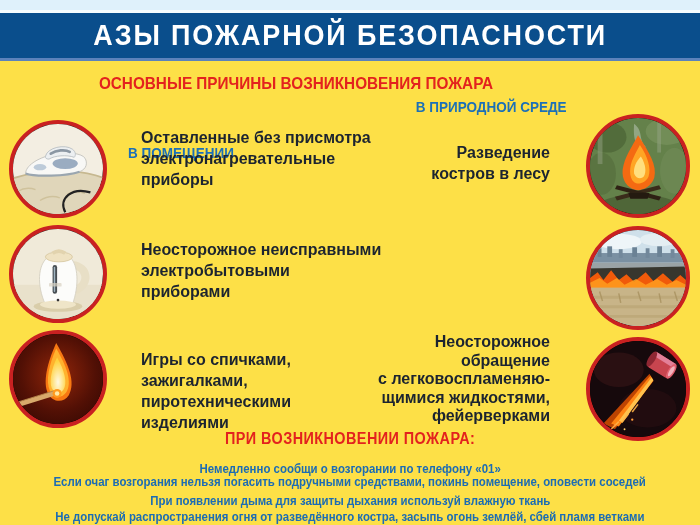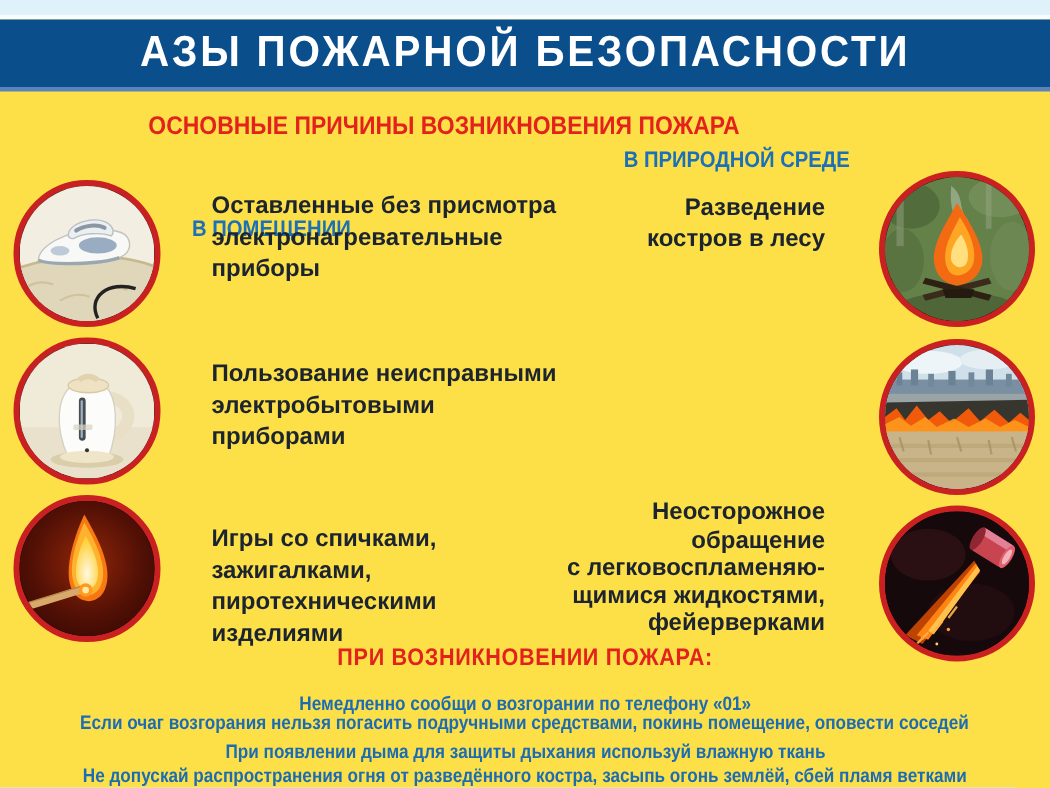--- a/index.html
+++ b/index.html
@@ -94,21 +94,21 @@
       <path d="M36,84 C26,62 28,40 38,32 L64,32 C72,40 74,62 66,84 Z" fill="#fcfcfa" stroke="#d5d0c2" stroke-width="1"></path>
       <ellipse cx="51" cy="31" rx="15" ry="5.5" fill="#efe2c2" stroke="#d8c9a4" stroke-width="1"></ellipse>
       <path d="M44,27 q7,-5 14,0" stroke="#e2d3ae" stroke-width="4" fill="none"></path>
       <rect x="44" y="40" width="5" height="32" rx="2.5" fill="#474d52"></rect>
       <rect x="45.3" y="42" width="1.6" height="28" rx="0.8" fill="#9fb4c0"></rect>
       <ellipse cx="50" cy="84" rx="20" ry="4.5" fill="#efe5c8"></ellipse>
       <circle cx="50" cy="79" r="1.5" fill="#333333"></circle>
       <rect x="40" y="60" width="14" height="4" rx="1" fill="#d8d2c2" opacity=".7"></rect>
     </svg>
   </div>
-  <div class="cause-text t-l" style="top:239px">Пользование неисправными
+  <div class="cause-text t-l" style="top:239px">Неосторожное неисправными
 электробытовыми
 приборами</div>
 
   <div class="circle c-l" style="top:330px">
     <svg viewBox="0 0 100 100" preserveAspectRatio="xMidYMid slice">
       <defs>
         <radialGradient id="mbg" cx="50%" cy="45%" r="75%">
           <stop offset="0%" stop-color="#91260a"></stop>
             <stop offset="55%" stop-color="#521005"></stop>
             <stop offset="100%" stop-color="#2b0602"></stop>
@@ -126,21 +126,21 @@
       <path d="M4,76 L46,63" stroke="#b5854a" stroke-width="1"></path>
       <circle cx="49" cy="66" r="5" fill="#ff9a1e"></circle>
       <circle cx="49" cy="66" r="2.5" fill="#ffe9a8"></circle>
     </svg>
   </div>
   <div class="cause-text t-l" style="top:349px">Игры со спичками,
 зажигалками,
 пиротехническими
 изделиями</div>
 
-  <div class="cause-text t-r" style="top:128px">Разведение
+  <div class="cause-text t-r" style="top:142px">Разведение
 костров в лесу</div>
   <div class="circle c-r" style="top:114px">
     <svg viewBox="0 0 100 100" preserveAspectRatio="xMidYMid slice">
       <rect width="100" height="100" fill="#64814a"></rect>
       <ellipse cx="18" cy="20" rx="20" ry="16" fill="#50693a" opacity=".9"></ellipse>
       <ellipse cx="80" cy="14" rx="22" ry="14" fill="#75905a" opacity=".8"></ellipse>
       <ellipse cx="12" cy="58" rx="15" ry="22" fill="#57703f" opacity=".8"></ellipse>
       <ellipse cx="88" cy="55" rx="15" ry="24" fill="#6f8a55" opacity=".7"></ellipse>
       <ellipse cx="50" cy="92" rx="42" ry="12" fill="#4c6336" opacity=".9"></ellipse>
       <rect x="8" y="6" width="5" height="42" fill="#8a9a78" opacity=".6"></rect>

